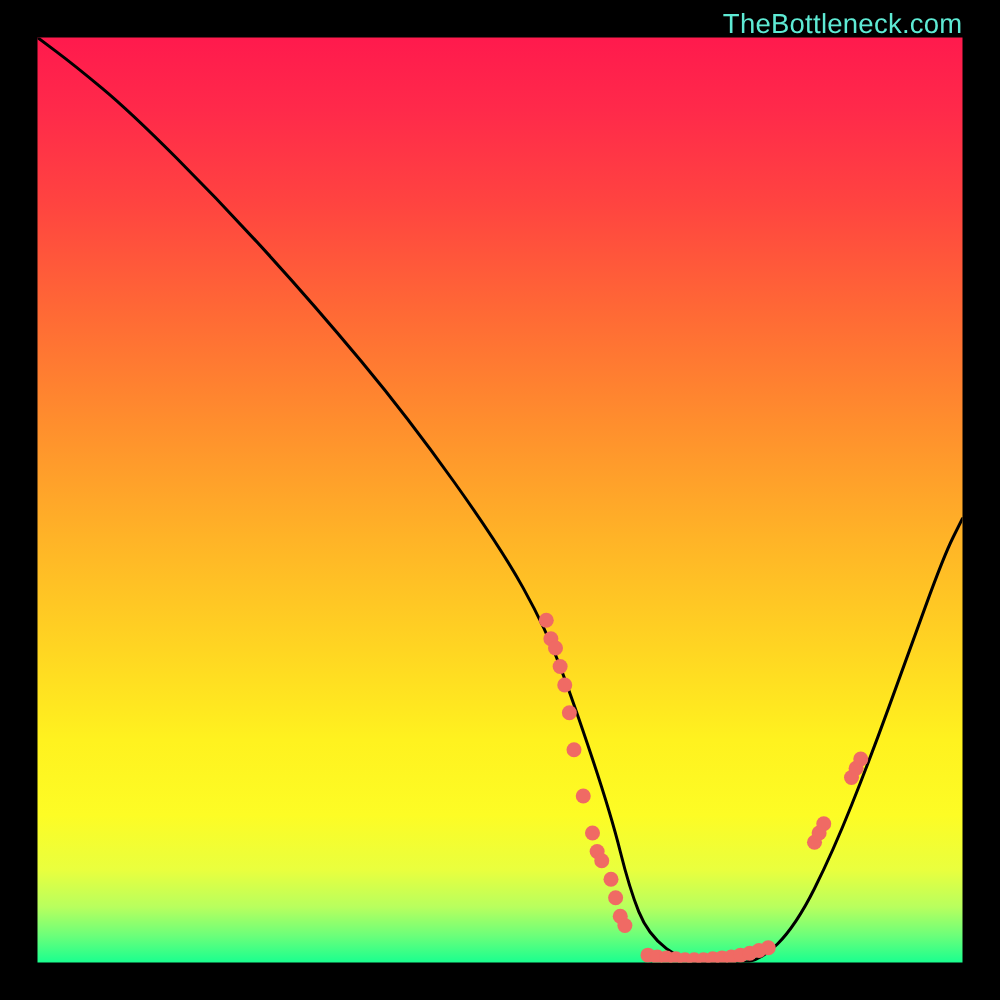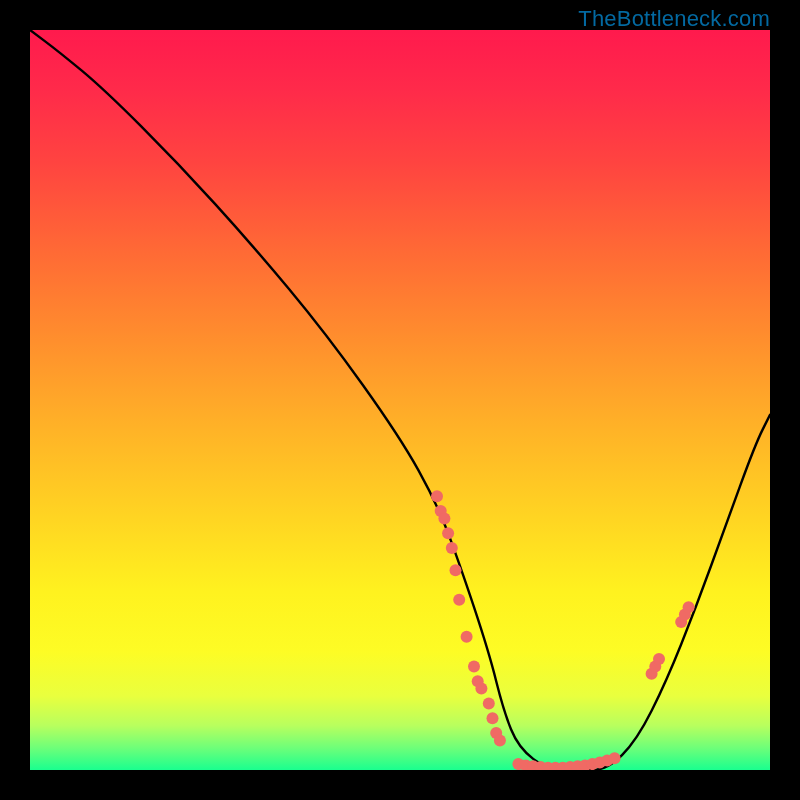--- a/index.html
+++ b/index.html
@@ -30,21 +30,21 @@
       #e9ff3e 90%,
       #b8ff5e 94%,
       #6eff79 97%,
       #1aff8f 100%
     );
   }
   .watermark {
     position: absolute;
     right: 30px;
     top: 6px;
-    color: #0369a1;
+    color: #5eead4;
     font-size: 22px;
     font-weight: 500;
     letter-spacing: 0.2px;
     user-select: none;
   }
   svg.curve {
     position: absolute;
     left: 0;
     top: 0;
     width: 740px;

